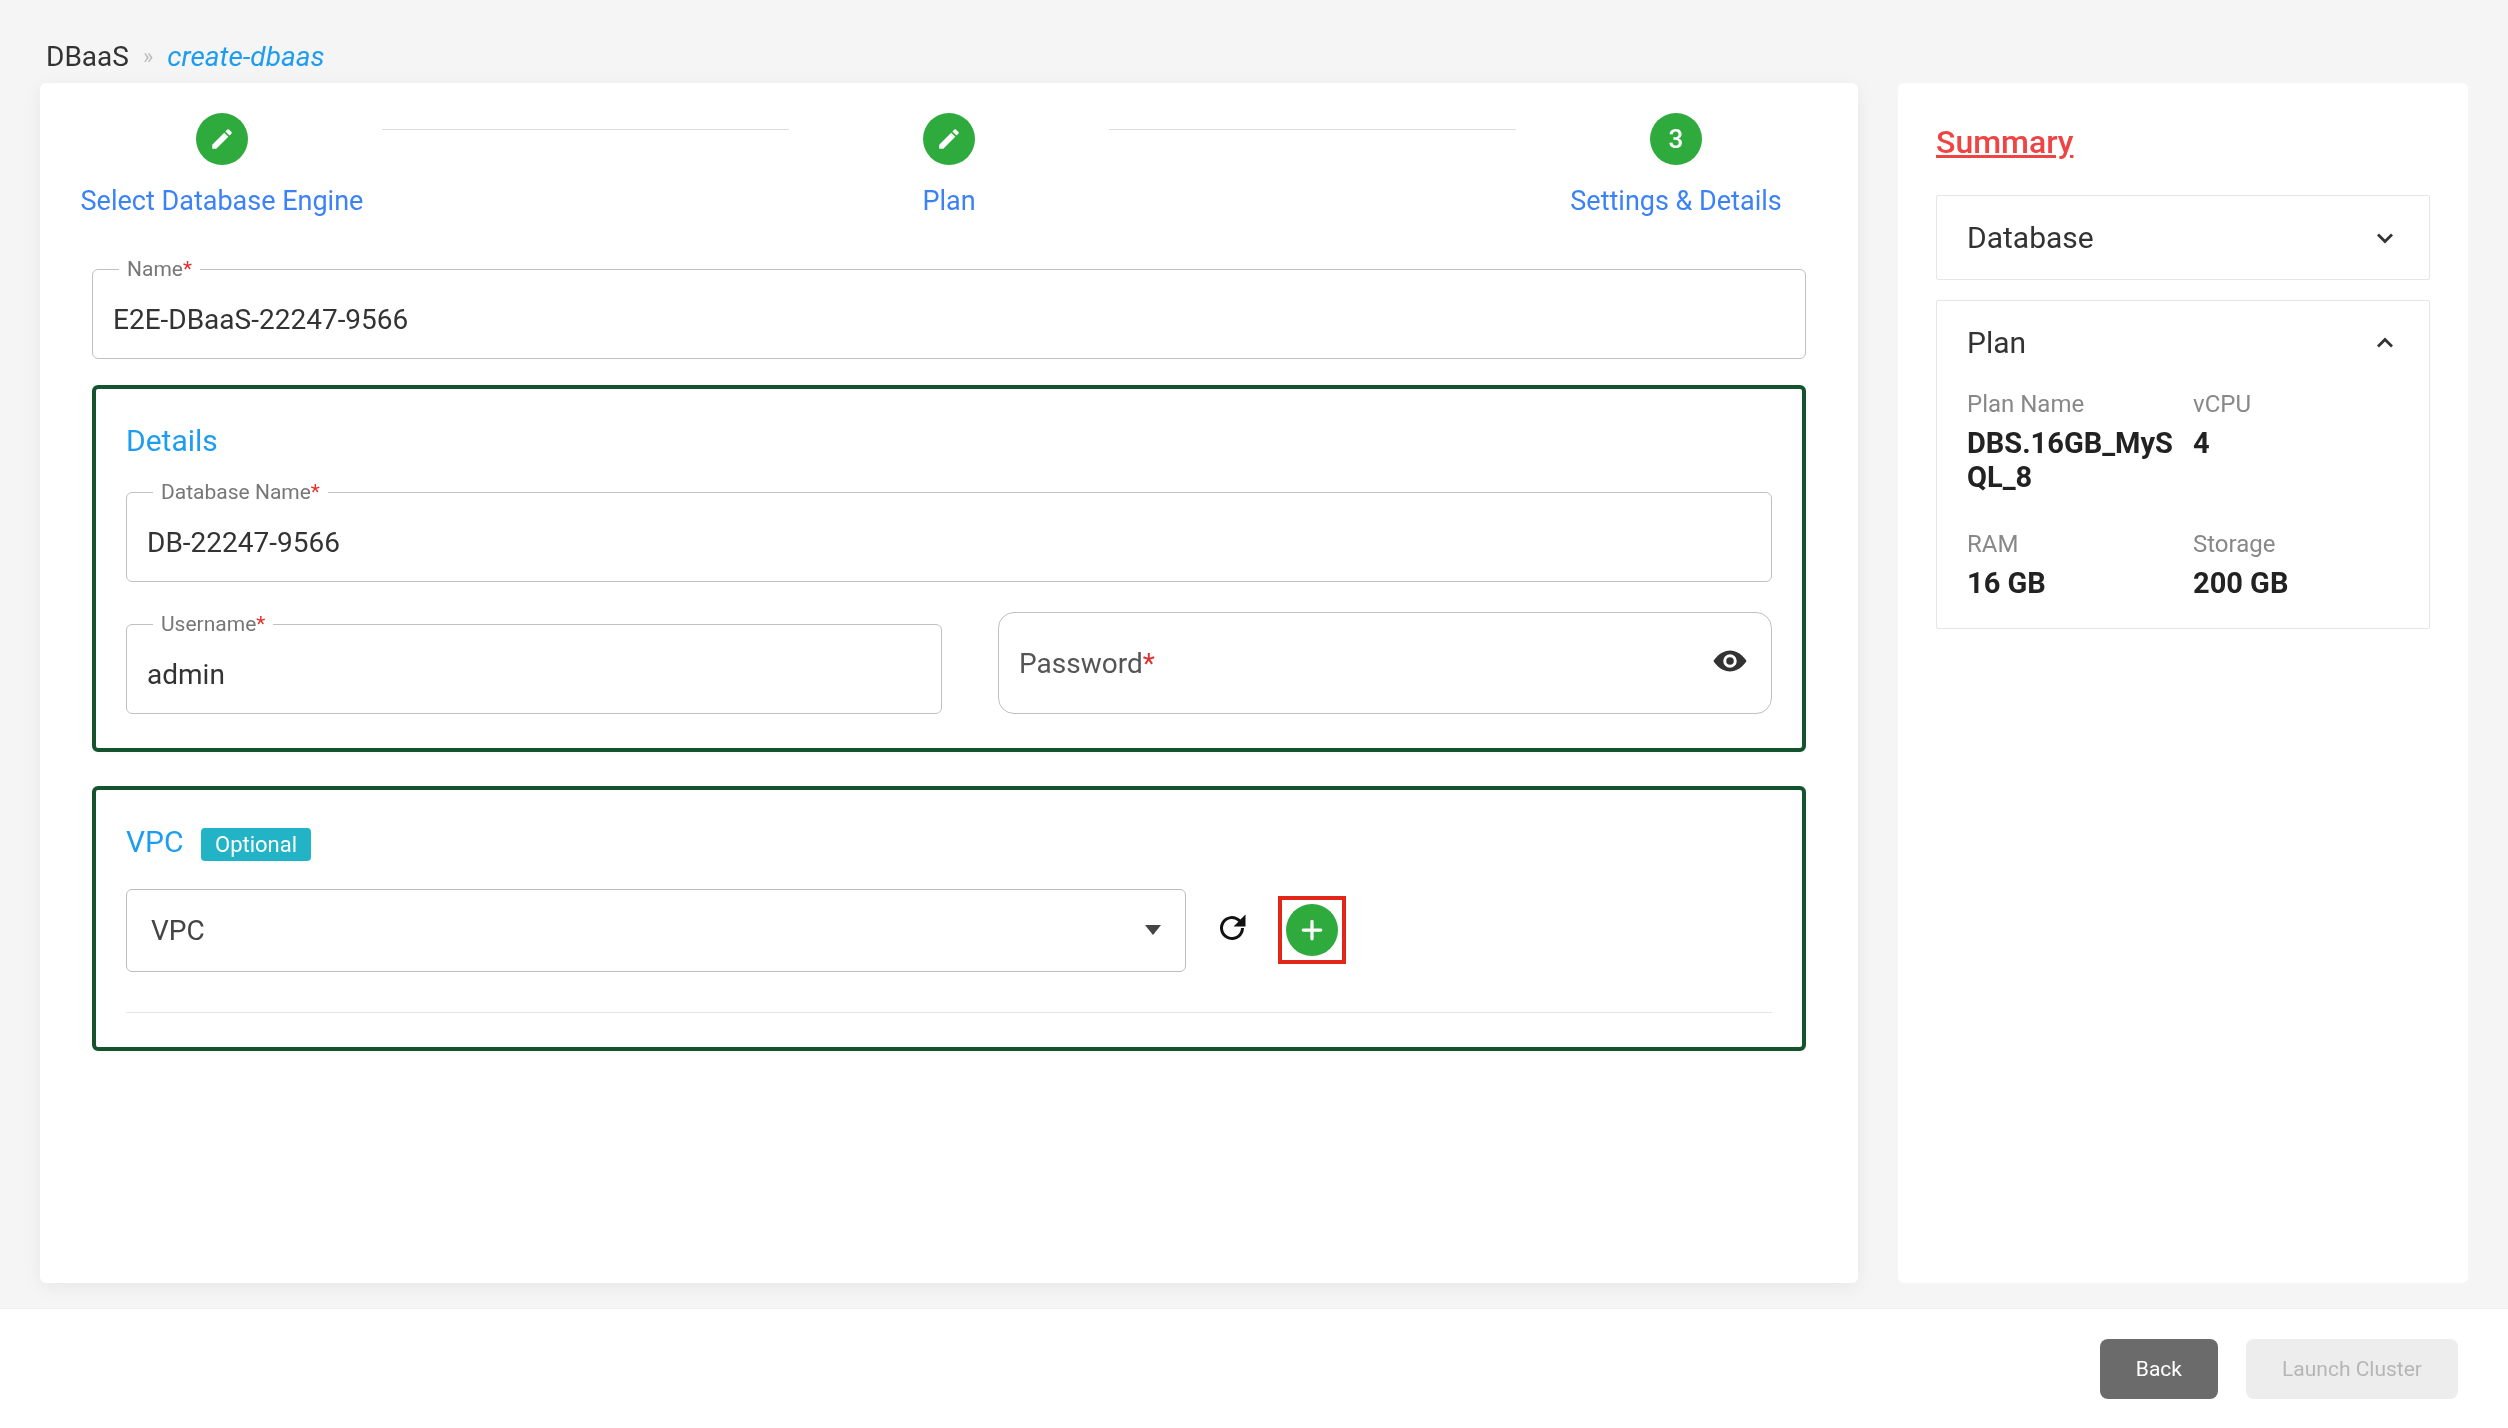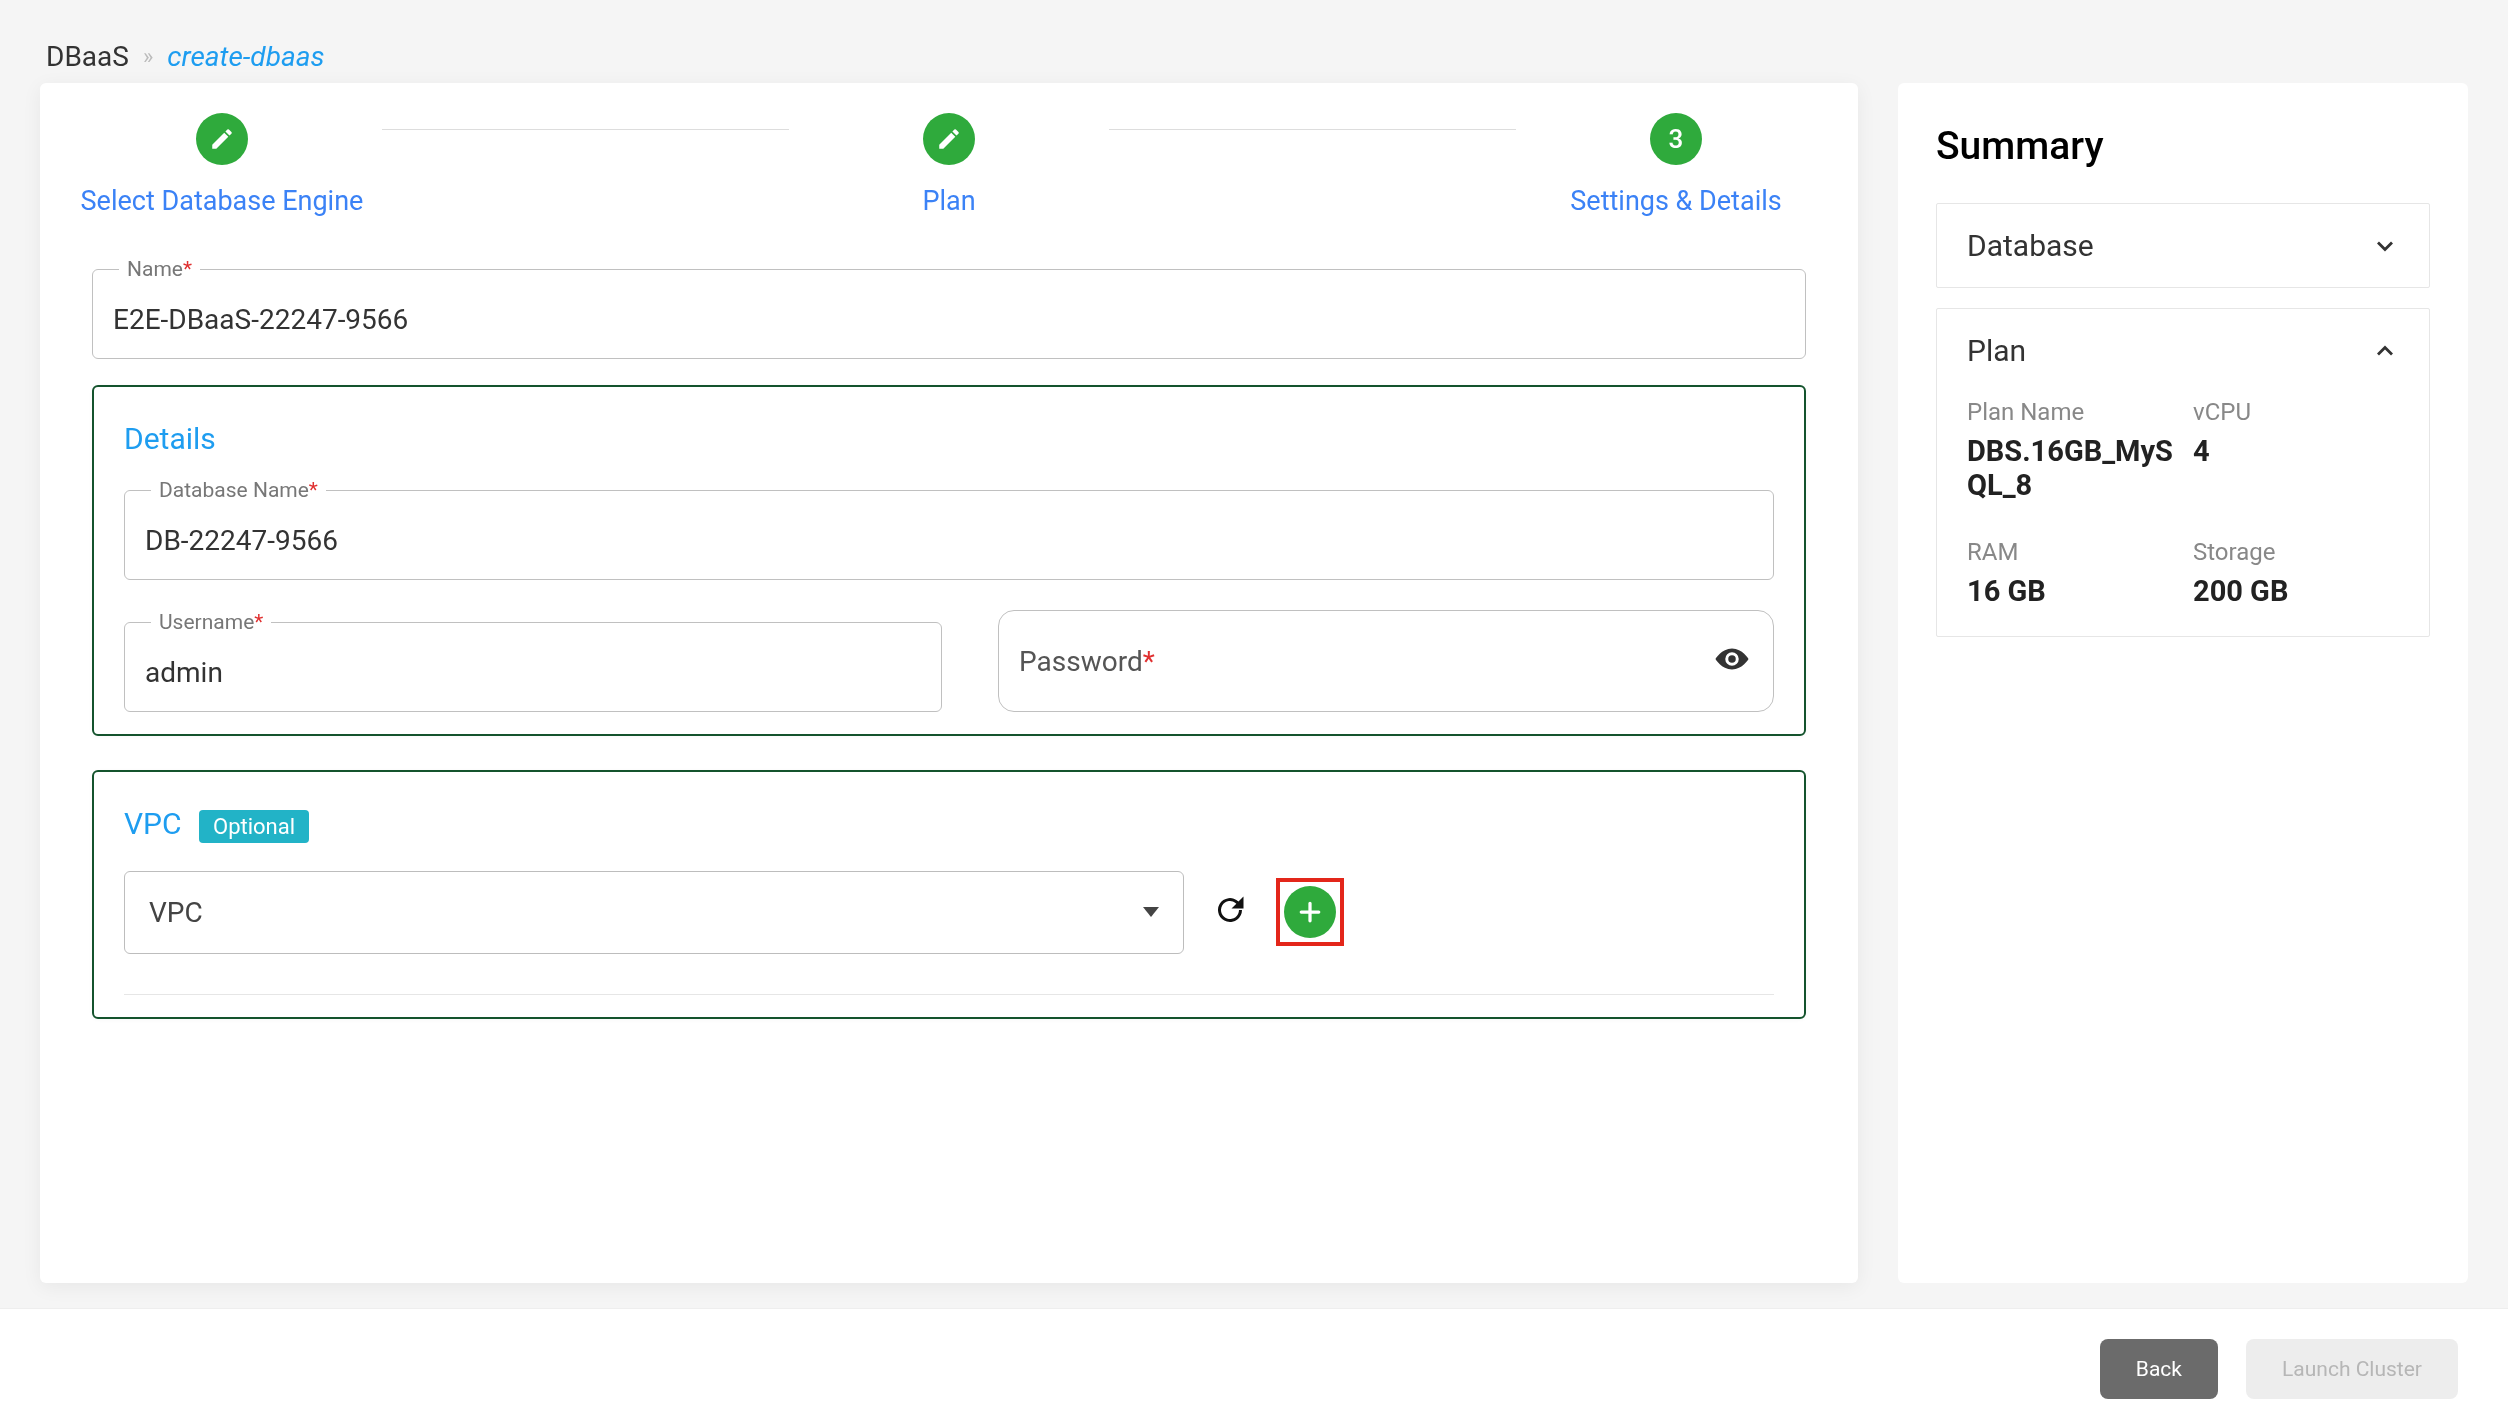--- a/index.html
+++ b/index.html
@@ -26,21 +26,21 @@
   .step-line { flex:1; height:1px; background:#ddd; margin:0 10px; position:relative; top:-36px;}
   
   
   .inner { padding: 0 30px; }
   fieldset.field { border:1px solid #c0c0c0; border-radius:6px; padding: 22px 20px; position:relative; margin-bottom:26px; }
   fieldset.field legend { font-size:21px; color:#777; padding:0 8px; margin-left:6px; }
   fieldset.field legend .req { color:#e03030; }
   fieldset.field input { border:none; outline:none; width:100%; font-size:28px; color:#333; background:transparent;}
   fieldset.field input::placeholder { color:#888; }
   
-  .card { border:2px solid #14532d; border-radius:6px; padding:34px 30px 22px 30px; margin-bottom:34px; box-shadow:0 1px 4px rgba(0,0,0,0.03);}
+  .card { border:4px solid #14532d; border-radius:6px; padding:34px 30px 34px 30px; margin-bottom:34px; box-shadow:0 1px 4px rgba(0,0,0,0.03);}
   .card h3 { color:#1e9df0; font-size:30px; font-weight:400; margin-bottom:22px; }
   .row2 { display:flex; gap:56px; }
   .row2 > * { flex:1; }
   .pw-wrap { position:relative; }
   .eye-icon { position:absolute; right:24px; top:50%; transform:translateY(-50%); width:36px;}
   .eye-icon svg{width:36px;height:36px;fill:#333;}
   .placeholder-label{font-size:28px;color:#555;}
   .placeholder-label .req{color:#e03030;}
   fieldset.flat { border:1px solid #c0c0c0; border-radius:16px; padding:26px 20px;}
   
@@ -48,21 +48,21 @@
   .vpc-row { display:flex; align-items:center; gap:28px; margin-top:28px;}
   .select-box { flex:0 0 1060px; border:1px solid #bdbdbd; border-radius:6px; padding:24px 24px; font-size:28px; color:#444; display:flex; justify-content:space-between; align-items:center;}
   .select-box .caret { border-left:8px solid transparent; border-right:8px solid transparent; border-top:10px solid #444;}
   .refresh-btn svg{width:36px;height:36px;fill:#111;}
   .add-btn-wrap{ border:4px solid #e3261a; padding:4px; }
   .add-btn { width:52px;height:52px;border-radius:50%;background:#2faa3c;display:flex;align-items:center;justify-content:center;}
   .add-btn svg{width:30px;height:30px;fill:#fff;stroke:#fff;}
   .hr { border:none; border-top:1px solid #e6e6e6; margin-top:40px;}
   
   
-  .summary-title { color:#000000; font-size:39px; font-weight:500; margin-bottom:34px;}
+  .summary-title { color:#ef4444; font-size:32px; font-weight:500; margin-bottom:34px;text-decoration:underline;}
   .acc { border:1px solid #e6e6e6; border-radius:2px; margin-bottom:20px; overflow:hidden;}
   .acc-head { padding:24px 30px; display:flex; justify-content:space-between; align-items:center; font-size:30px; color:#333;}
   .acc-head .chev{width:28px;height:28px;}
   .acc-head .chev svg{width:28px;height:28px;fill:none;stroke:#333;stroke-width:2.4;}
   .acc-body { padding:0 30px 28px 30px; }
   .kv-grid{ display:grid; grid-template-columns:1fr 1fr; row-gap:8px; column-gap:20px; margin-top:6px;}
   .kv-grid .k{color:#888;font-size:24px;}
   .kv-grid .v{color:#222;font-size:29px;font-weight:700;grid-column:span 1;}
   .kv-grid .spacer{height:20px;grid-column:1 / -1;}
   

